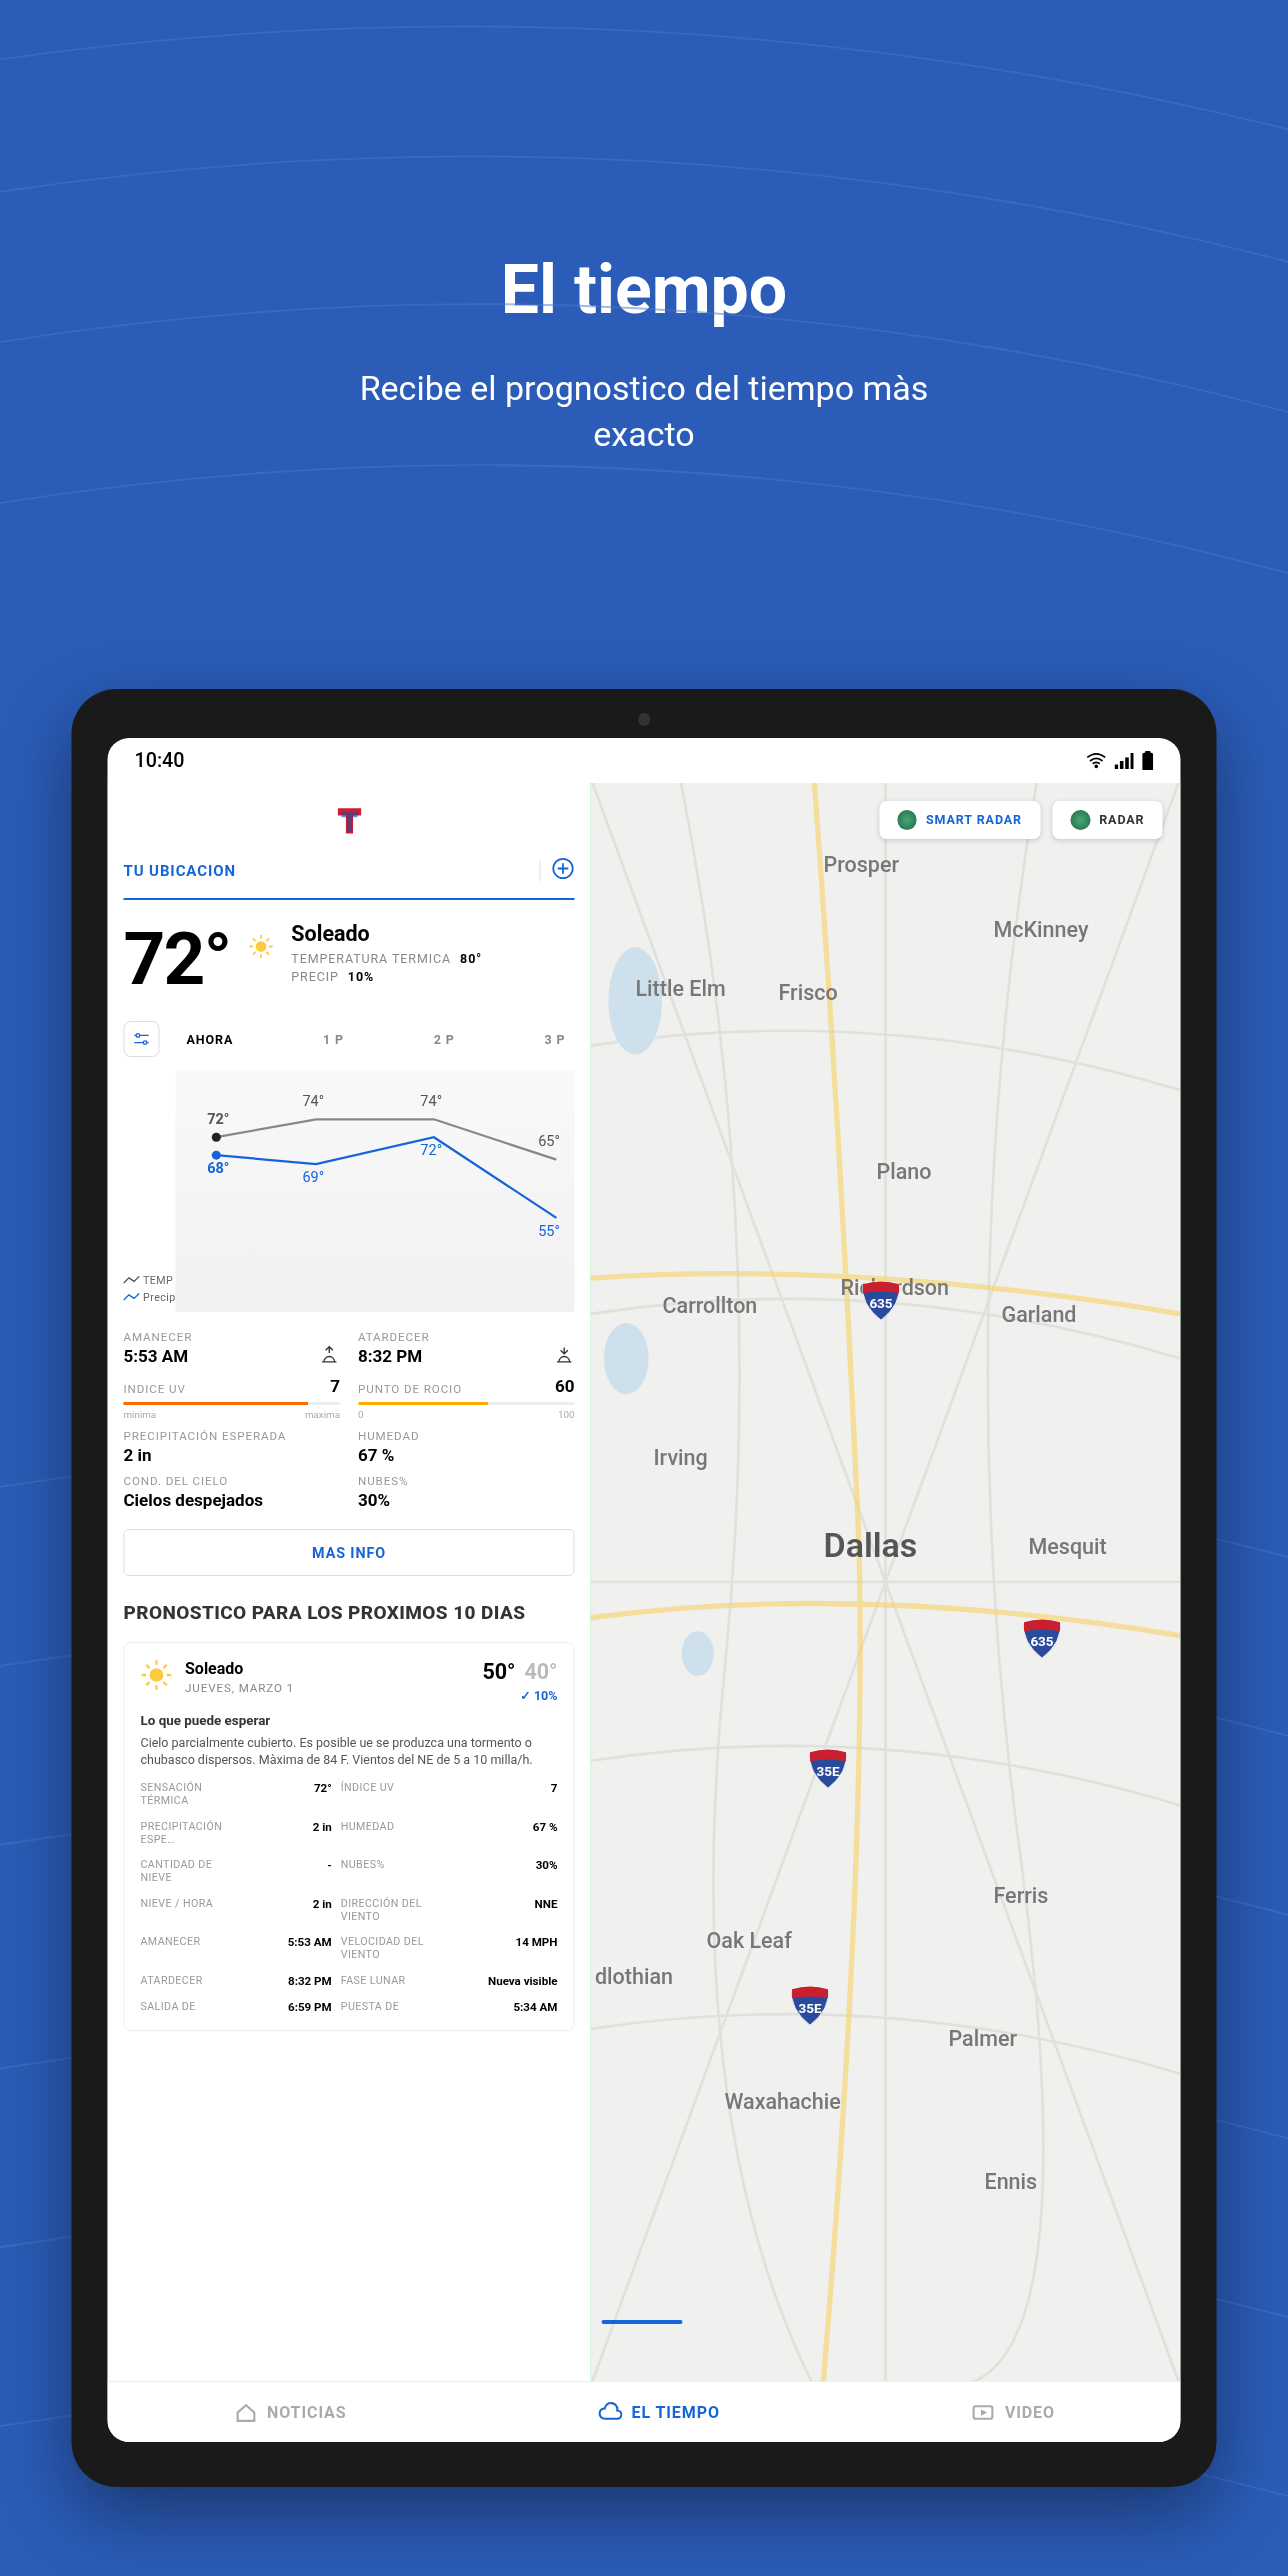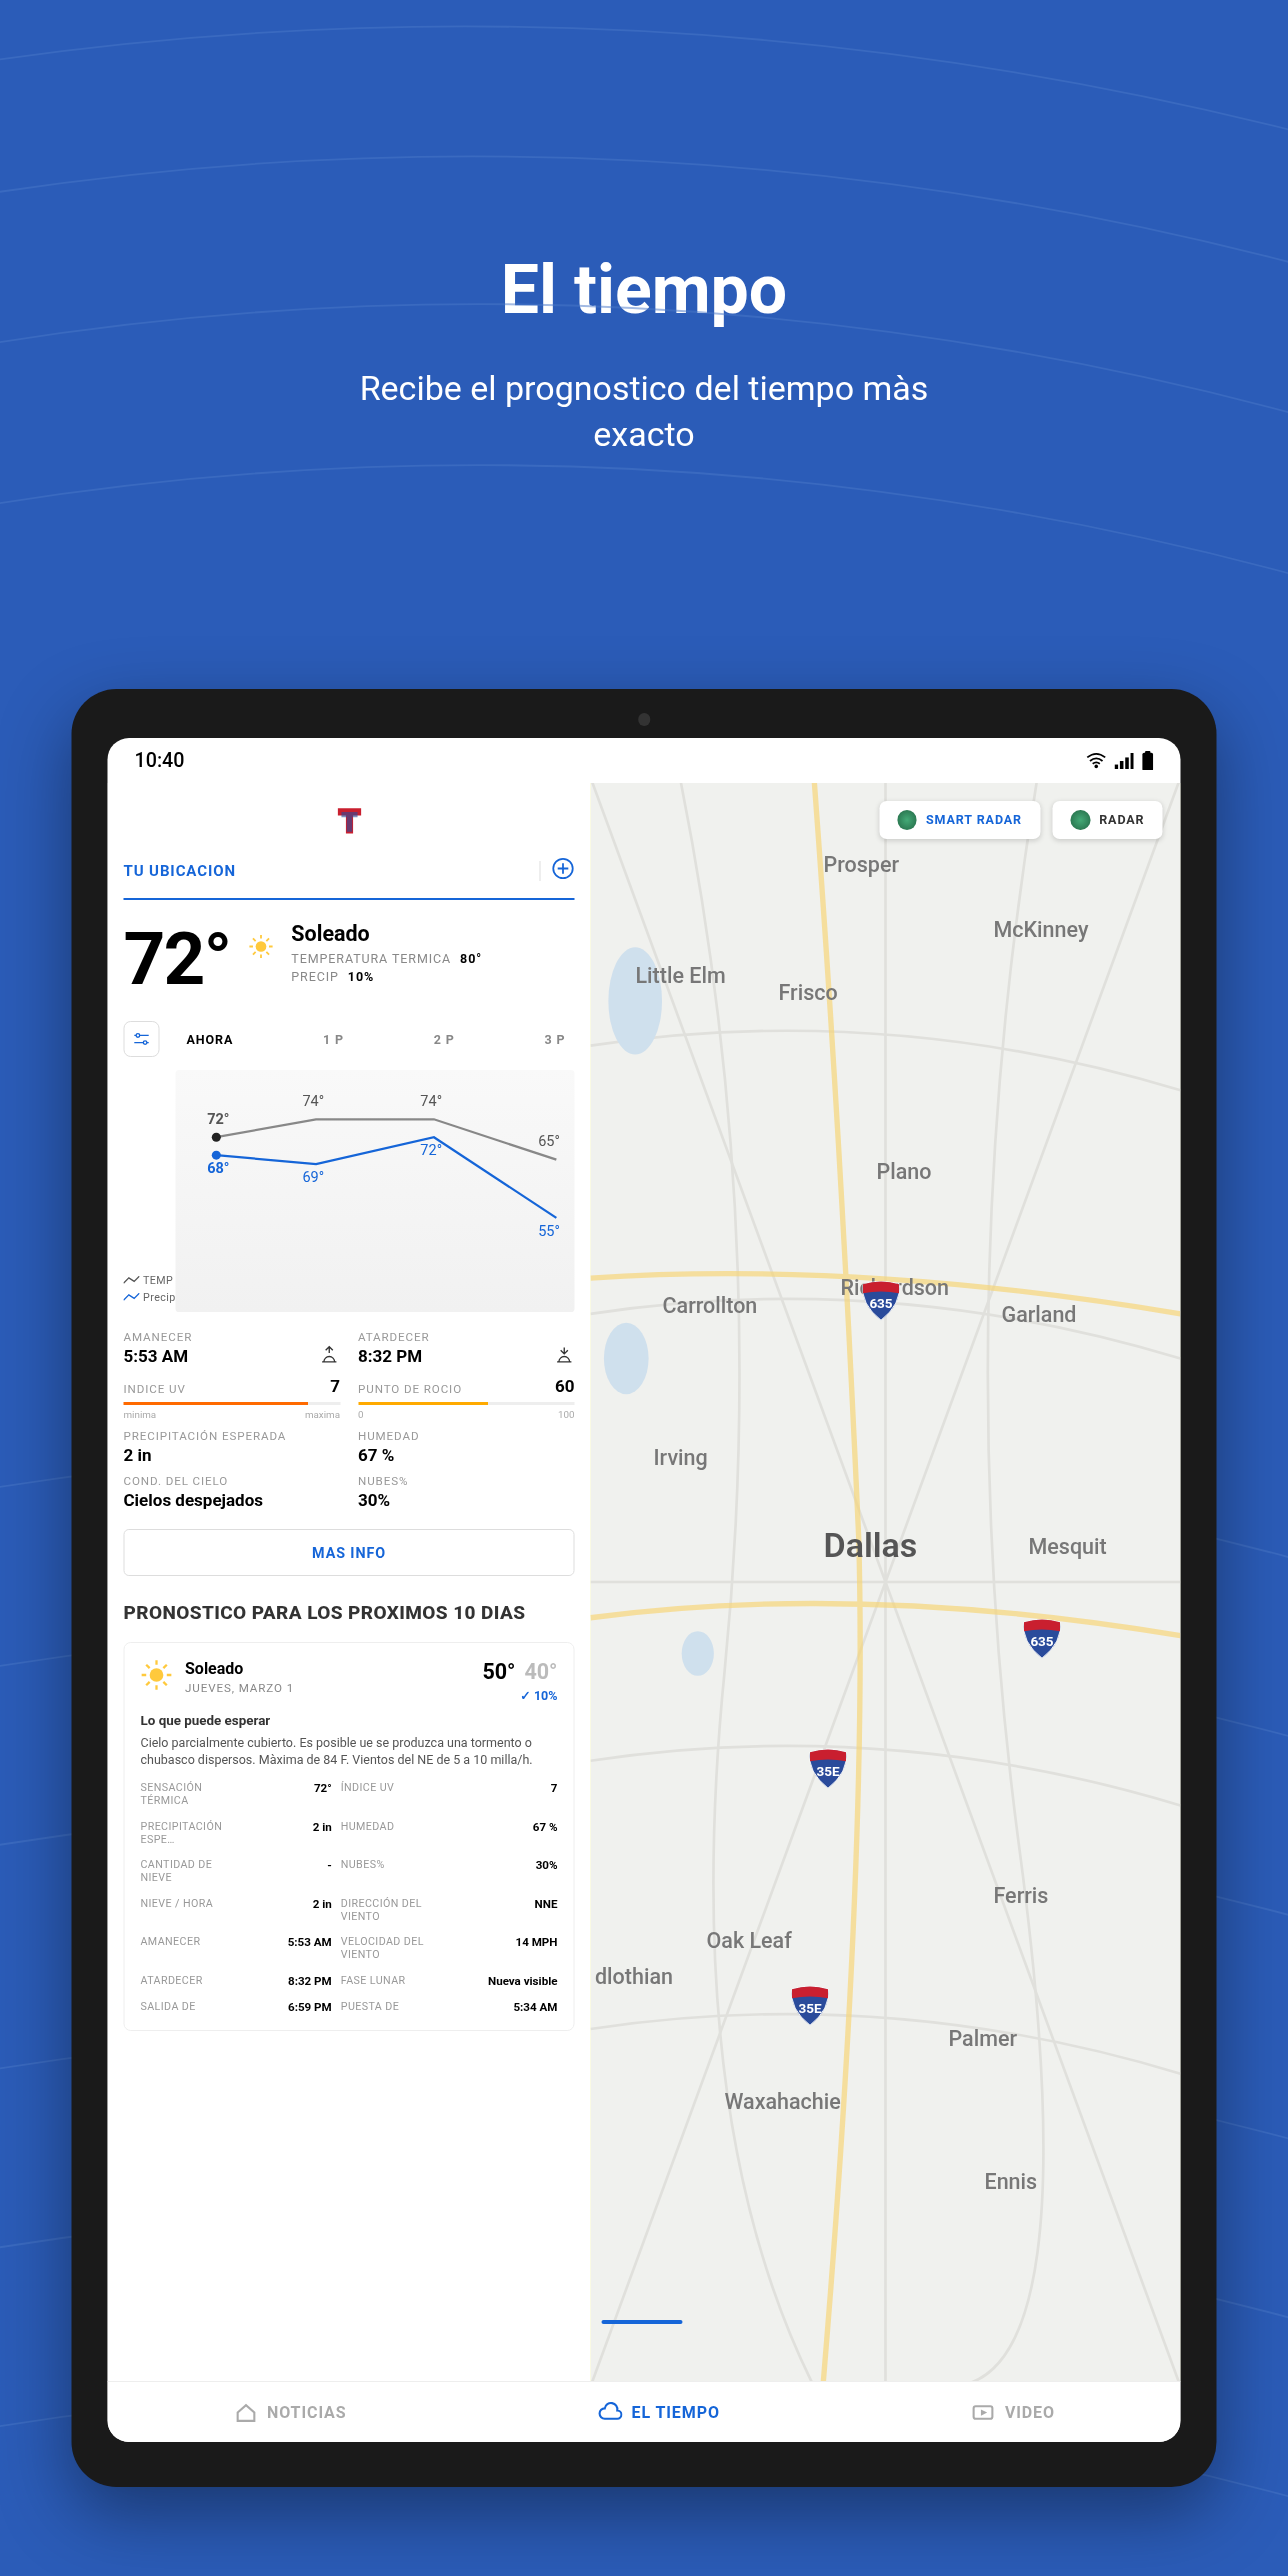--- a/index.html
+++ b/index.html
@@ -177,21 +177,21 @@
   row-gap: 12.5px;
   column-gap: 9px;
   font-size: 11.6px;
   align-items: start;
 }
 .day-stats .lbl { color: #999; letter-spacing: 0.4px; text-transform: uppercase; font-size: 10.7px; max-width: 98px; }
 .day-stats .v { font-weight: 700; color: #000; text-align: right; white-space: nowrap; }
 
 .map-panel {
   flex: 1;
-  background: #fef9c3;
+  background: #86efac;
   position: relative;
 }
 .map-buttons {
   position: absolute;
   top: 18px; right: 18px;
   display: flex; gap: 12.5px;
 }
 .map-btn {
   background: #fff;
   border-radius: 7.2px;
@@ -559,21 +559,21 @@
           </div>
           <div class="map-btn alt">
             <span class="dot"></span>
             <span>RADAR</span>
           </div>
         </div>
 
         <div id="map-cities">
             <div class="map-city" style="left: 233px; top: 69px;">Prosper</div>
             <div class="map-city" style="left: 403px; top: 134px;">McKinney</div>
-            <div class="map-city" style="left: 45px; top: 180px;">Little Elm</div>
+            <div class="map-city" style="left: 45px; top: 193px;">Little Elm</div>
             <div class="map-city" style="left: 188px; top: 197px;">Frisco</div>
             <div class="map-city" style="left: 286px; top: 376px;">Plano</div>
             <div class="map-city" style="left: 72px; top: 510px;">Carrollton</div>
             <div class="map-city" style="left: 250px; top: 492px;">Richardson</div>
             <div class="map-city" style="left: 411px; top: 519px;">Garland</div>
             <div class="map-city" style="left: 63px; top: 662px;">Irving</div>
             <div class="map-city big" style="left: 233px; top: 742px;">Dallas</div>
             <div class="map-city" style="left: 438px; top: 751px;">Mesquit</div>
             <div class="map-city" style="left: 403px; top: 1100px;">Ferris</div>
             <div class="map-city" style="left: 116px; top: 1145px;">Oak Leaf</div>

